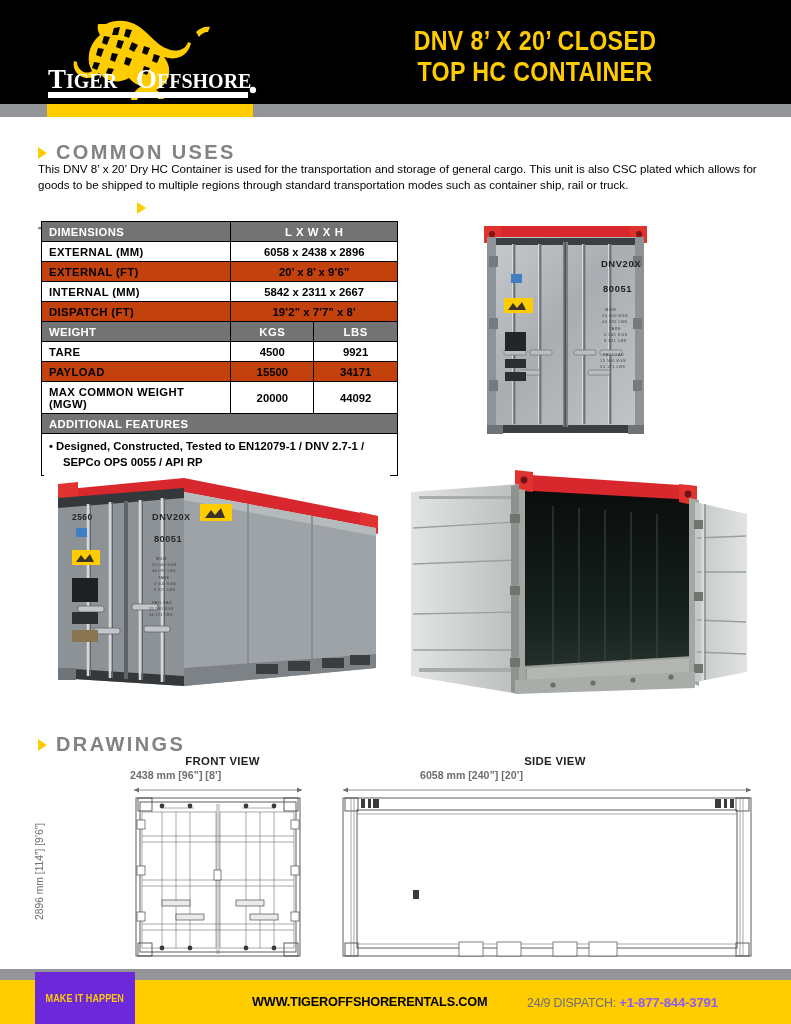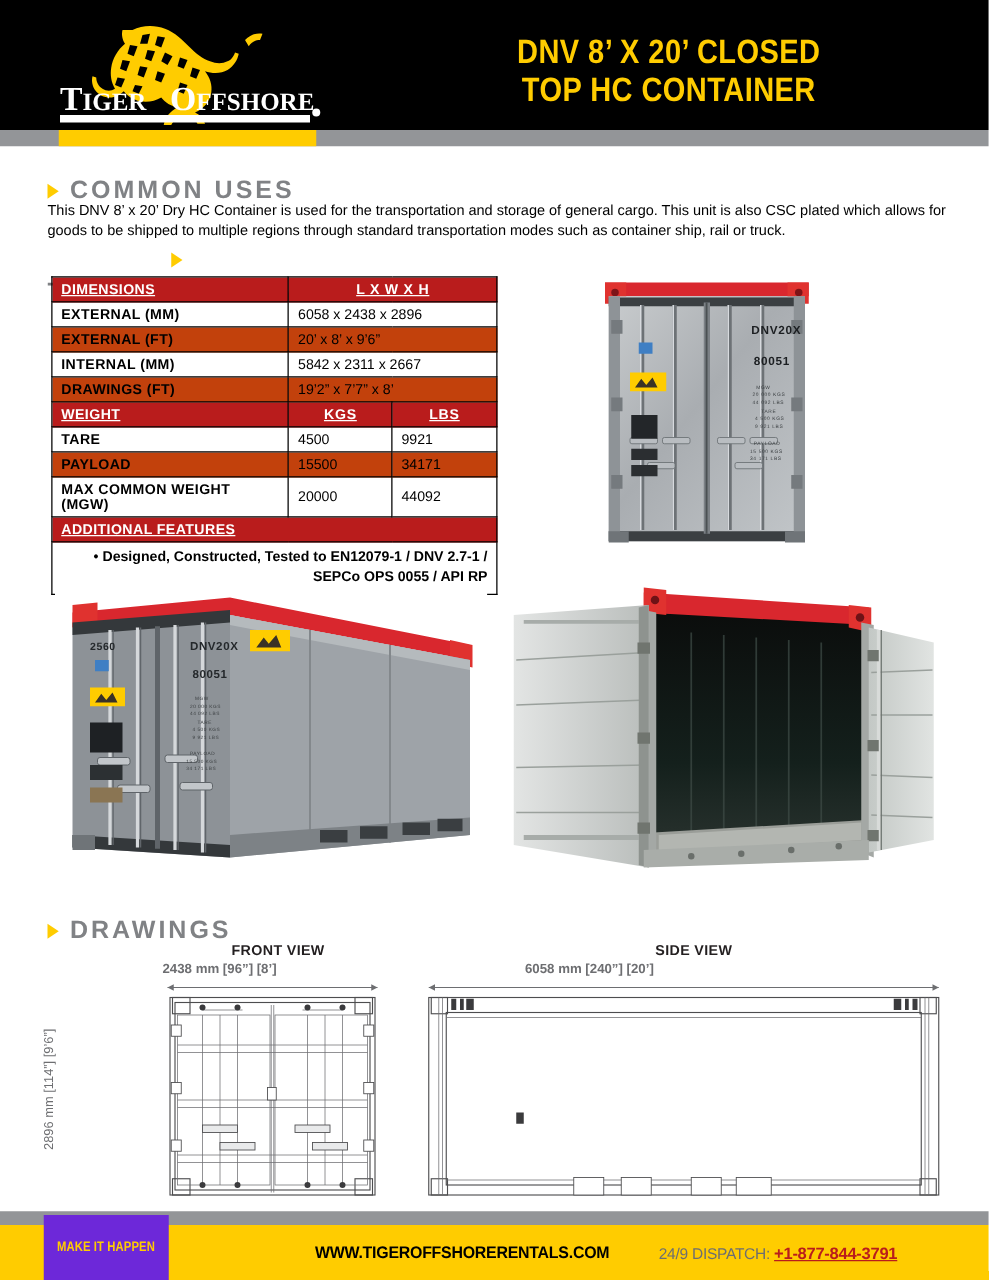--- a/index.html
+++ b/index.html
@@ -76,30 +76,30 @@
     font-size: 11.3px;
   }
   .tdata td, .tdata th {
     border: 1px solid #000;
     padding: 3.5px 7px;
     font-weight: 700;
     color: #000;
     height: 19.6px;
     vertical-align: middle;
   }
-  .tdata .hdr { background: #b91c1c; color: #fff; letter-spacing: 0.35px; text-decoration: underline; }
+  .tdata .hdr { background: #737373; color: #fff; letter-spacing: 0.35px; }
   .tdata .alt { background: #c2410c; }
-  .tdata .ctr { font-weight: 400; }
+  .tdata .ctr { text-align: center; font-weight: 700; }
   .tdata .ctrb { text-align: center; font-weight: 700; letter-spacing: 0.6px; }
   .tdata .lbl { text-align: left; letter-spacing: 0.35px; }
   .feat {
     font-weight: 400; font-size: 11.3px; line-height: 1.5;
     padding: 5px 7px 6px 7px;
   }
-  .feat .b { display: block; padding-left: 14px; text-indent: -14px; text-align: right; }
+  .feat .b { display: block; padding-left: 14px; text-indent: -14px; }
 
   
   .photo { position: absolute; overflow: hidden; }
 
   
   .dw-title {
     position: absolute; text-align: center;
     font-size: 11.4px; font-weight: 700; color: #231f20; letter-spacing: 0.3px;
   }
   .dw-sub {
@@ -137,21 +137,21 @@
   .foot-url {
     position: absolute; left: 252px; top: 994px;
     font-weight: 700; font-size: 13.4px; color: #000; letter-spacing: -0.2px;
     transform: scaleX(0.95); transform-origin: left center;
   }
   .foot-disp {
     position: absolute; left: 527px; top: 995px;
     font-size: 12.4px; color: #6d6e71; letter-spacing: -0.2px;
     white-space: nowrap;
   }
-  .foot-disp b { color: #b91c1c; font-weight: 700; font-size: 13.2px; text-decoration: underline; }
+  .foot-disp b { color: #8b5cf6; font-weight: 700; font-size: 13.2px; }
 </style>
 </head>
 <body>
 
 <div class="page">
 
   <div class="header">
 
     <div class="logo-wrap">
       <svg class="logo-svg" viewBox="0 0 214 92">
@@ -231,21 +231,21 @@
       </tr>
       <tr>
         <td class="lbl alt">EXTERNAL (FT)</td>
         <td class="ctr alt" colspan="2">20’ x 8’ x 9’6”</td>
       </tr>
       <tr>
         <td class="lbl">INTERNAL (MM)</td>
         <td class="ctr" colspan="2">5842 x 2311 x 2667</td>
       </tr>
       <tr>
-        <td class="lbl alt">DRAWINGS (FT)</td>
+        <td class="lbl alt">DISPATCH (FT)</td>
         <td class="ctr alt" colspan="2">19’2” x 7’7” x 8’</td>
       </tr>
 
       <tr>
         <td class="hdr lbl">WEIGHT</td>
         <td class="hdr ctrb" style="width:83px;">KGS</td>
         <td class="hdr ctrb" style="width:84px;">LBS</td>
       </tr>
       <tr>
         <td class="lbl">TARE</td>

